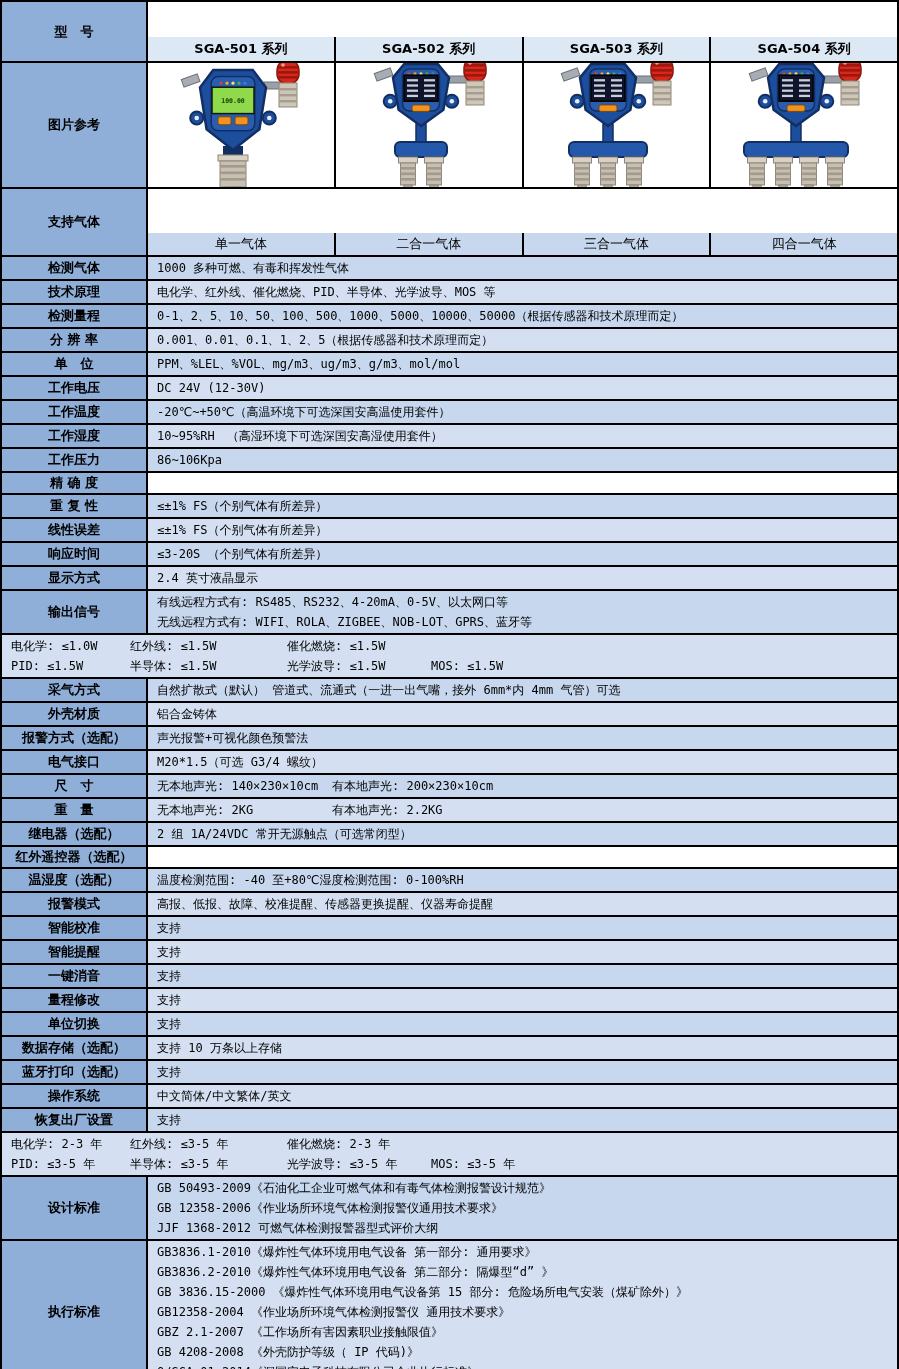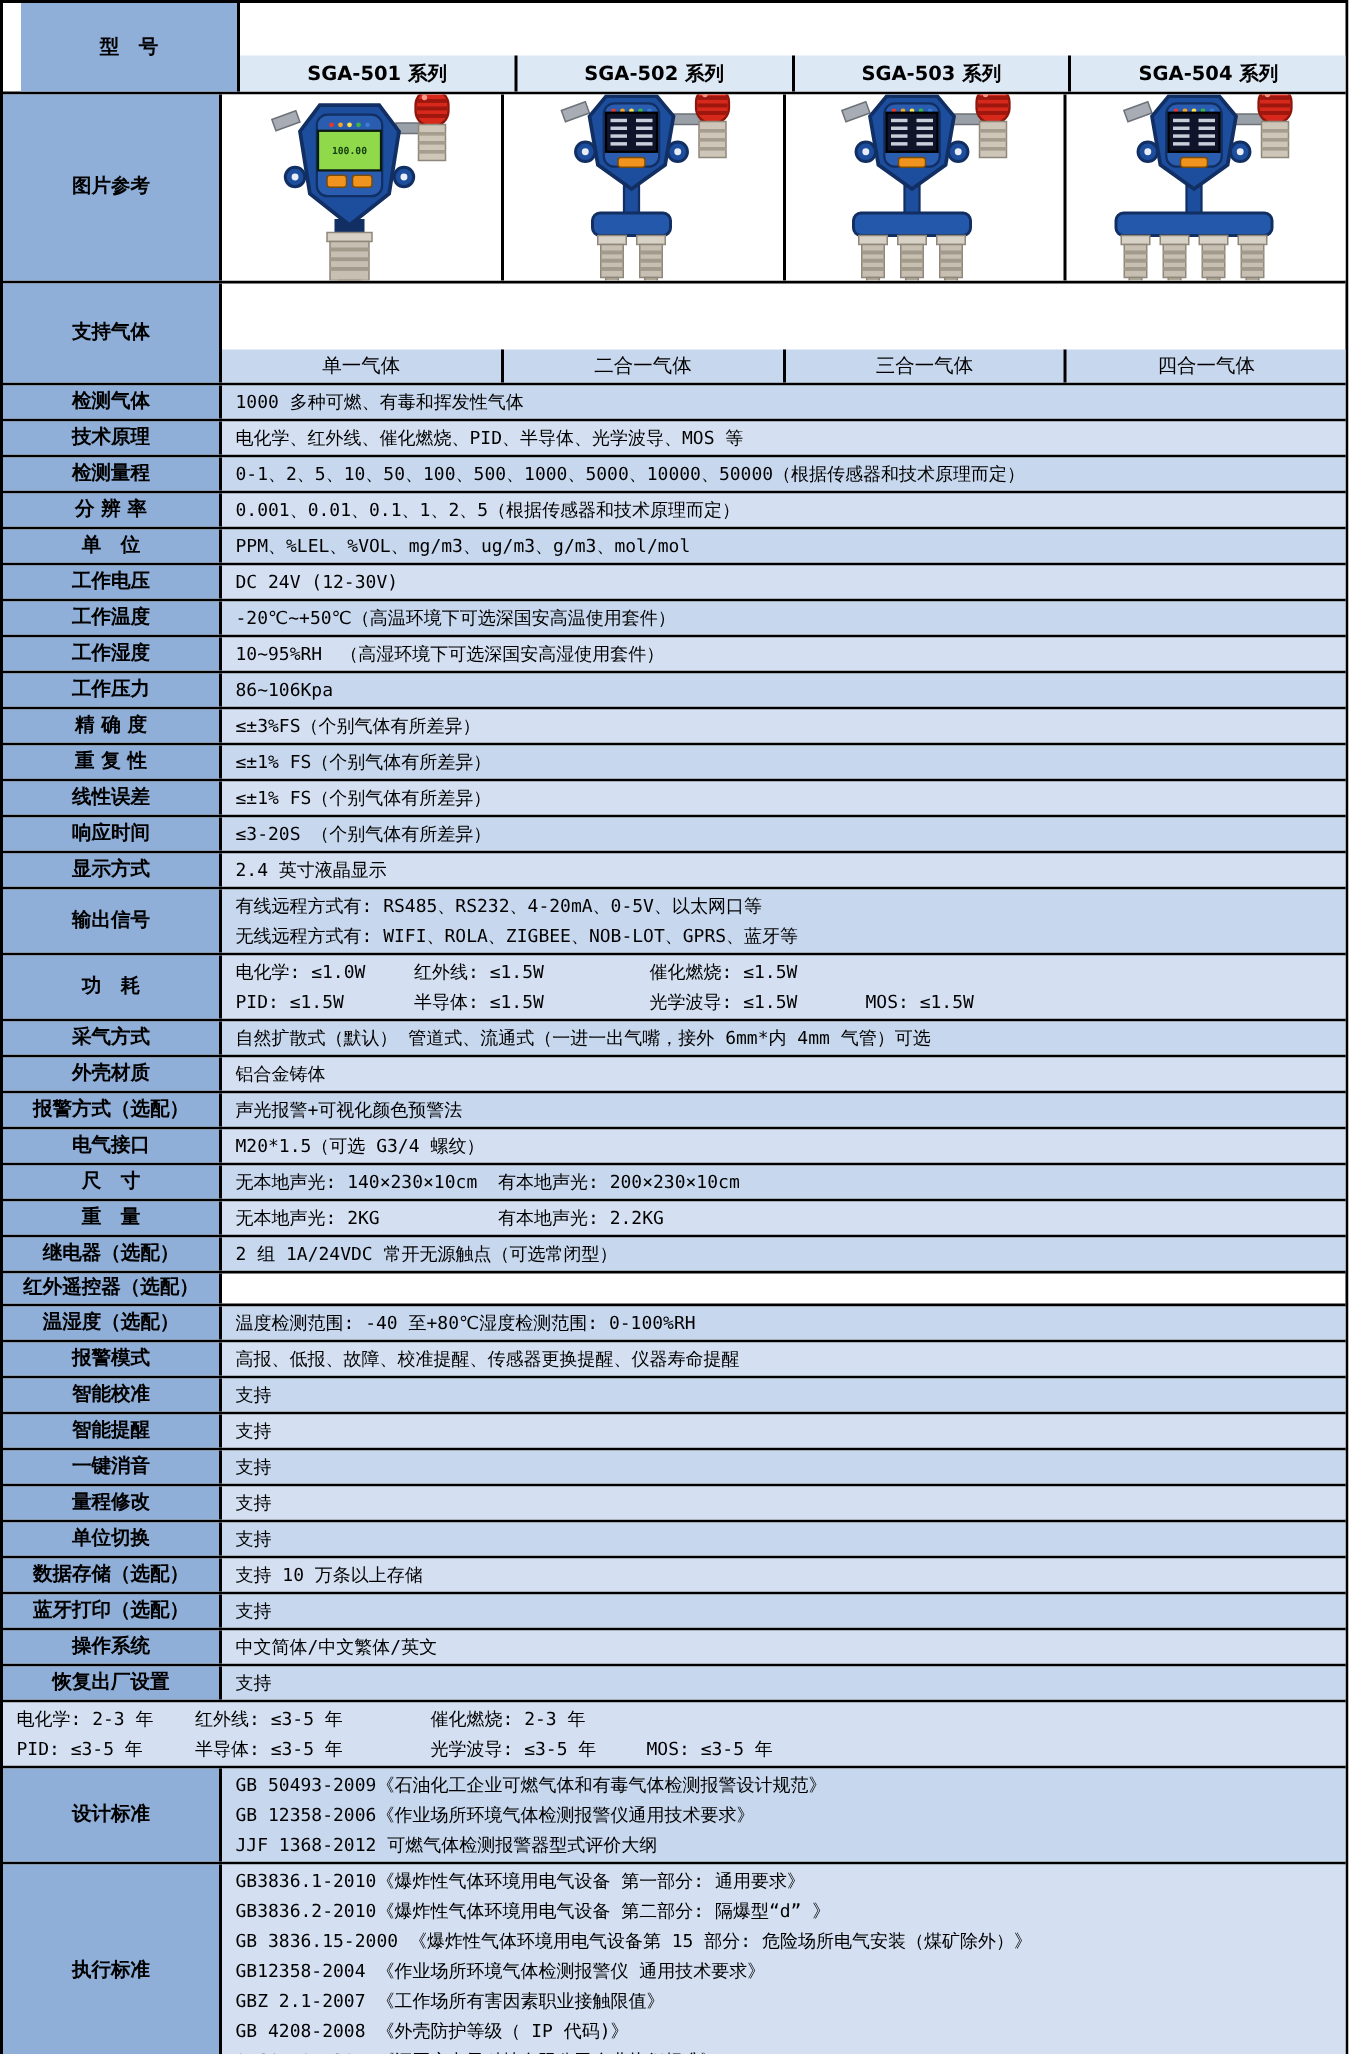--- a/index.html
+++ b/index.html
@@ -8,21 +8,21 @@
     width: 899px;
     font-family: "DejaVu Sans", "Liberation Sans", sans-serif;
     color: #000;
   }
   .spec-table {
     width: 899px;
     border: 2px solid var(--border, #000);
     background: #fff;
   }
   .row { display: flex; border-top: 2px solid var(--border, #000); min-height: 22px; }
-  .header-row { border-top: none; padding-left: 12px; }
+  .header-row { border-top: none; }
 
   .label-cell {
     flex: 0 0 146px;
     background: var(--label-bg, #8fafd9);
     font-weight: bold;
     font-size: 13px;
     line-height: 16px;
     display: flex;
     align-items: center;
     justify-content: center;
@@ -406,23 +406,20 @@
         </div>
       </div>
       <div class="row band-even">
         <div class="label-cell">工作压力</div>
         <div class="value-cell vc-pressure">
           <div class="line"><span class="seg">86~106Kpa</span></div>
         </div>
       </div>
       <div class="row band-odd">
         <div class="label-cell">精 确 度</div>
-        <div class="value-cell vc-accuracy">
-          <div class="line"><span class="seg">≤±3%FS（个别气体有所差异）</span></div>
-        </div>
       </div>
       <div class="row band-even">
         <div class="label-cell">重 复 性</div>
         <div class="value-cell vc-repeatability">
           <div class="line"><span class="seg">≤±1% FS（个别气体有所差异）</span></div>
         </div>
       </div>
       <div class="row band-odd">
         <div class="label-cell">线性误差</div>
         <div class="value-cell vc-linearity">
@@ -442,21 +439,20 @@
         </div>
       </div>
       <div class="row band-even">
         <div class="label-cell">输出信号</div>
         <div class="value-cell vc-output">
           <div class="line"><span class="seg">有线远程方式有: RS485、RS232、4-20mA、0-5V、以太网口等</span></div>
           <div class="line"><span class="seg">无线远程方式有: WIFI、ROLA、ZIGBEE、NOB-LOT、GPRS、蓝牙等</span></div>
         </div>
       </div>
       <div class="row band-odd">
-        <div class="label-cell">功　耗</div>
         <div class="value-cell vc-power">
           <div class="line"><span class="seg">电化学: ≤1.0W</span><span class="seg">红外线: ≤1.5W</span><span class="seg">催化燃烧: ≤1.5W</span></div>
           <div class="line"><span class="seg">PID: ≤1.5W</span><span class="seg">半导体: ≤1.5W</span><span class="seg">光学波导: ≤1.5W</span><span class="seg">MOS: ≤1.5W</span></div>
         </div>
       </div>
       <div class="row band-even">
         <div class="label-cell">采气方式</div>
         <div class="value-cell vc-sampling">
           <div class="line"><span class="seg">自然扩散式（默认） 管道式、流通式（一进一出气嘴，接外 6mm*内 4mm 气管）可选</span></div>
         </div>

